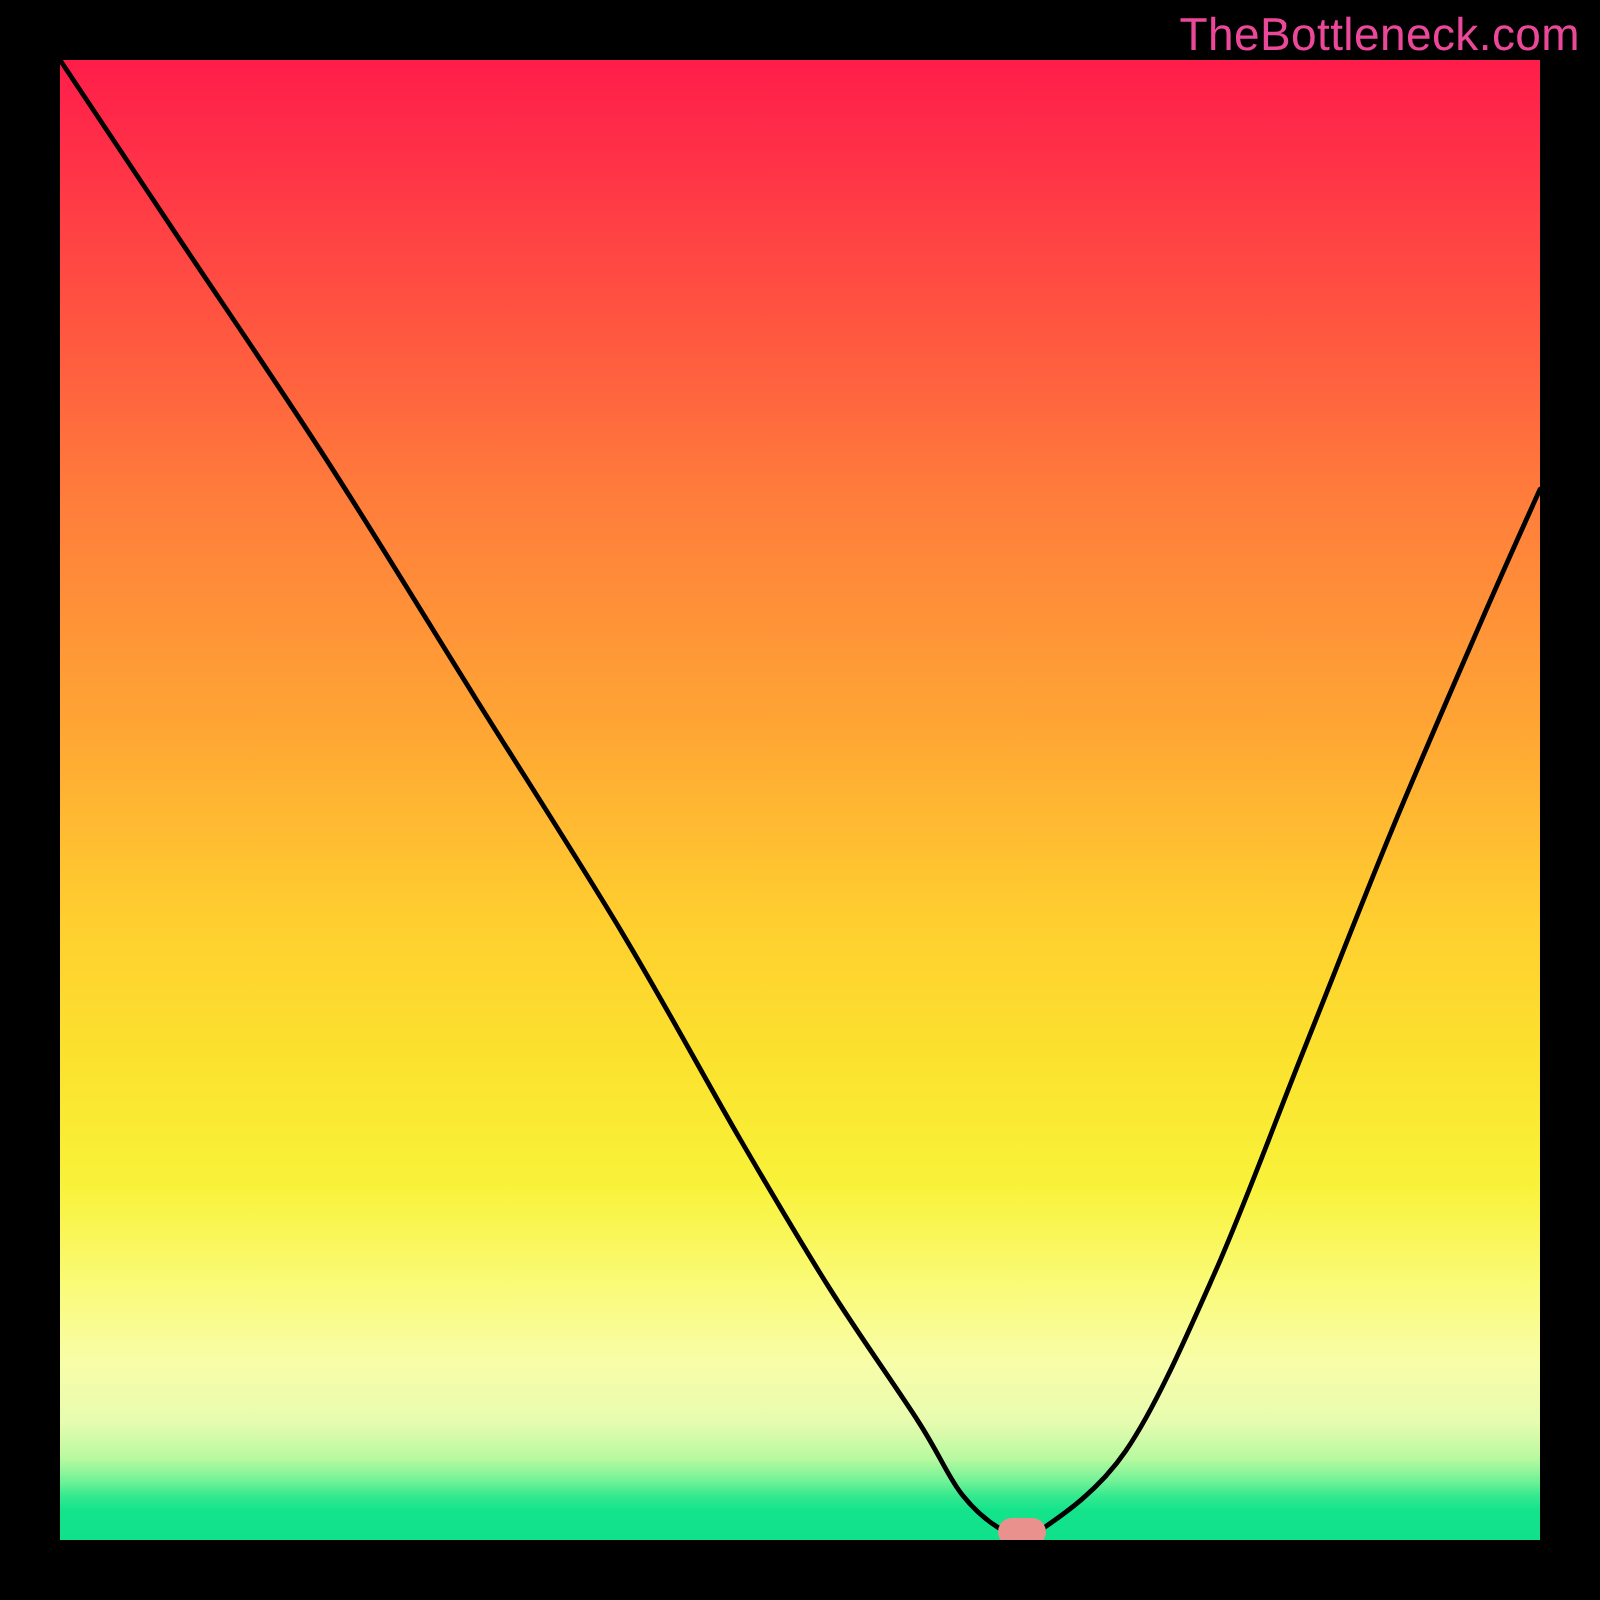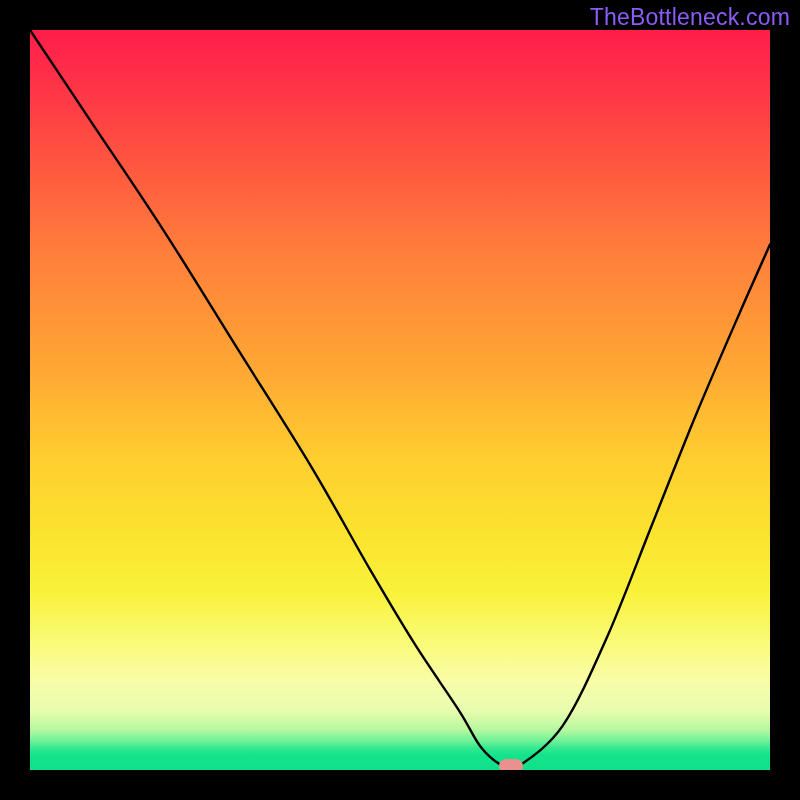--- a/index.html
+++ b/index.html
@@ -14,21 +14,21 @@
   .frame {
     position: relative;
     width: 800px;
     height: 800px;
     background: #000;
   }
   .watermark {
     position: absolute;
     top: 4px;
     right: 10px;
-    color: #8b5cf6;
+    color: #ec4899;
     font-size: 23px;
     font-weight: 500;
     letter-spacing: 0.2px;
     z-index: 10;
   }
   .plot-area {
     position: absolute;
     left: 30px;
     top: 30px;
     width: 740px;

